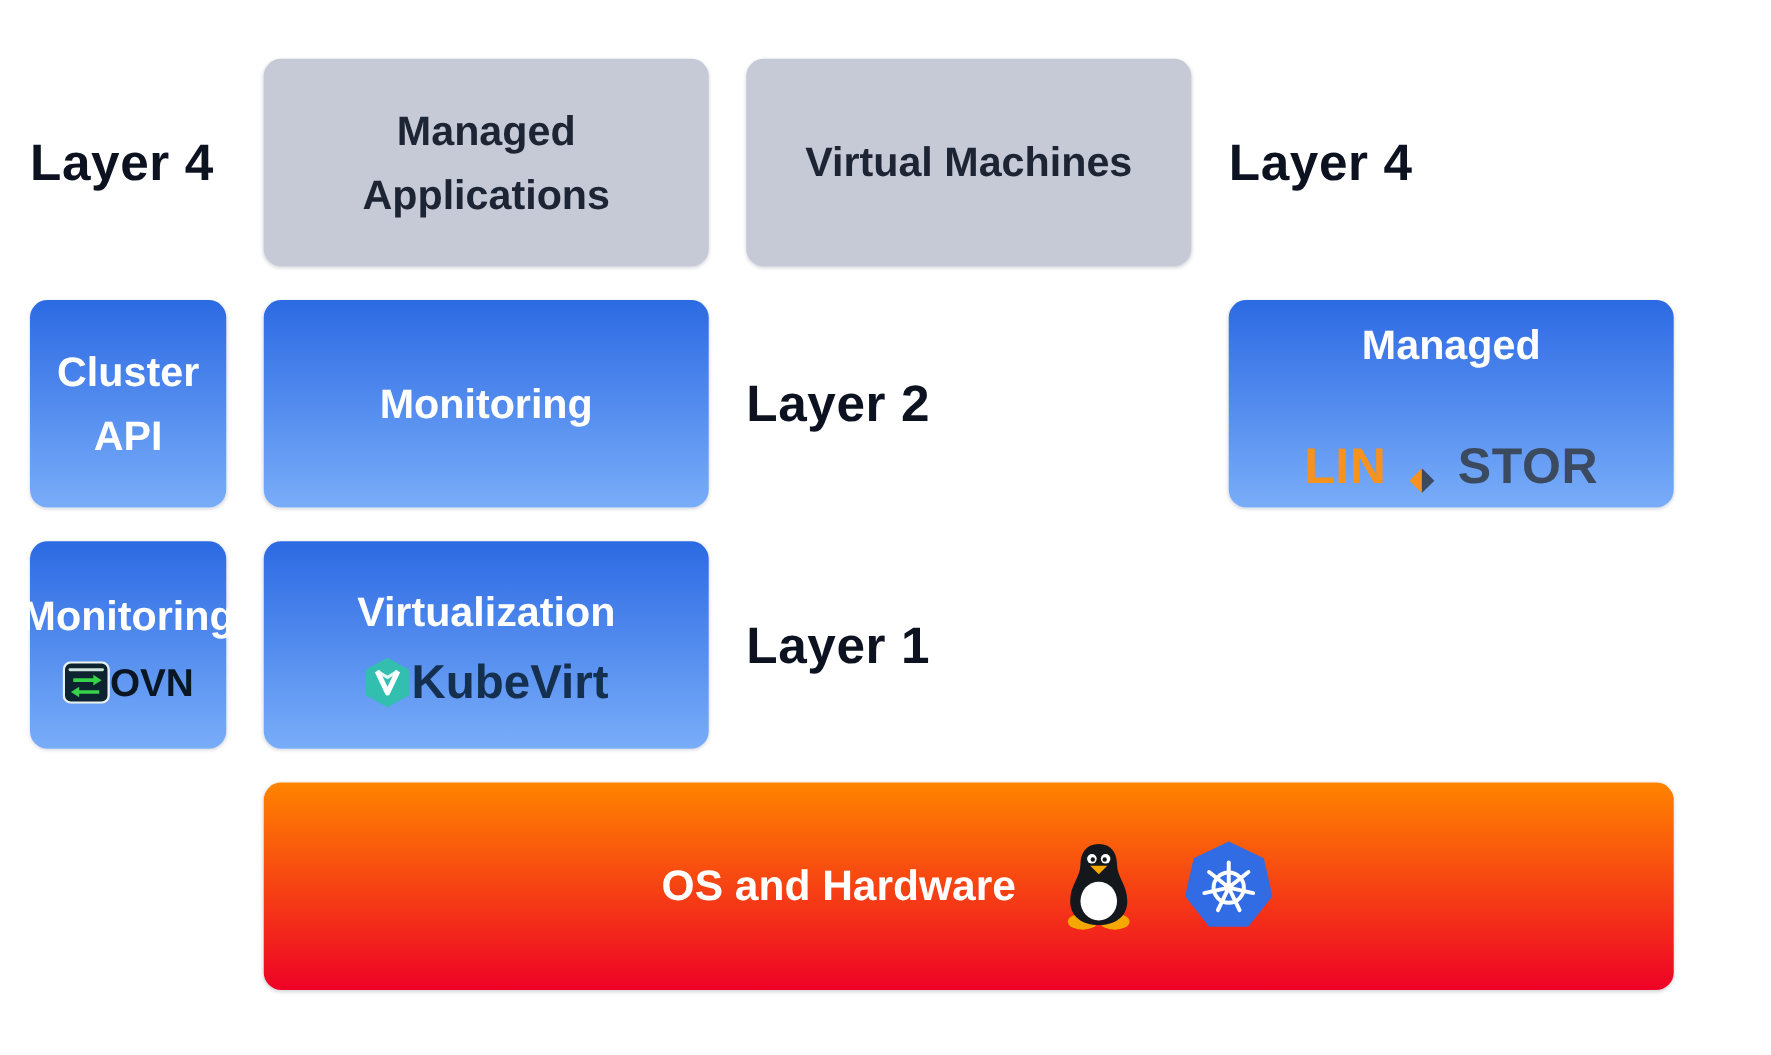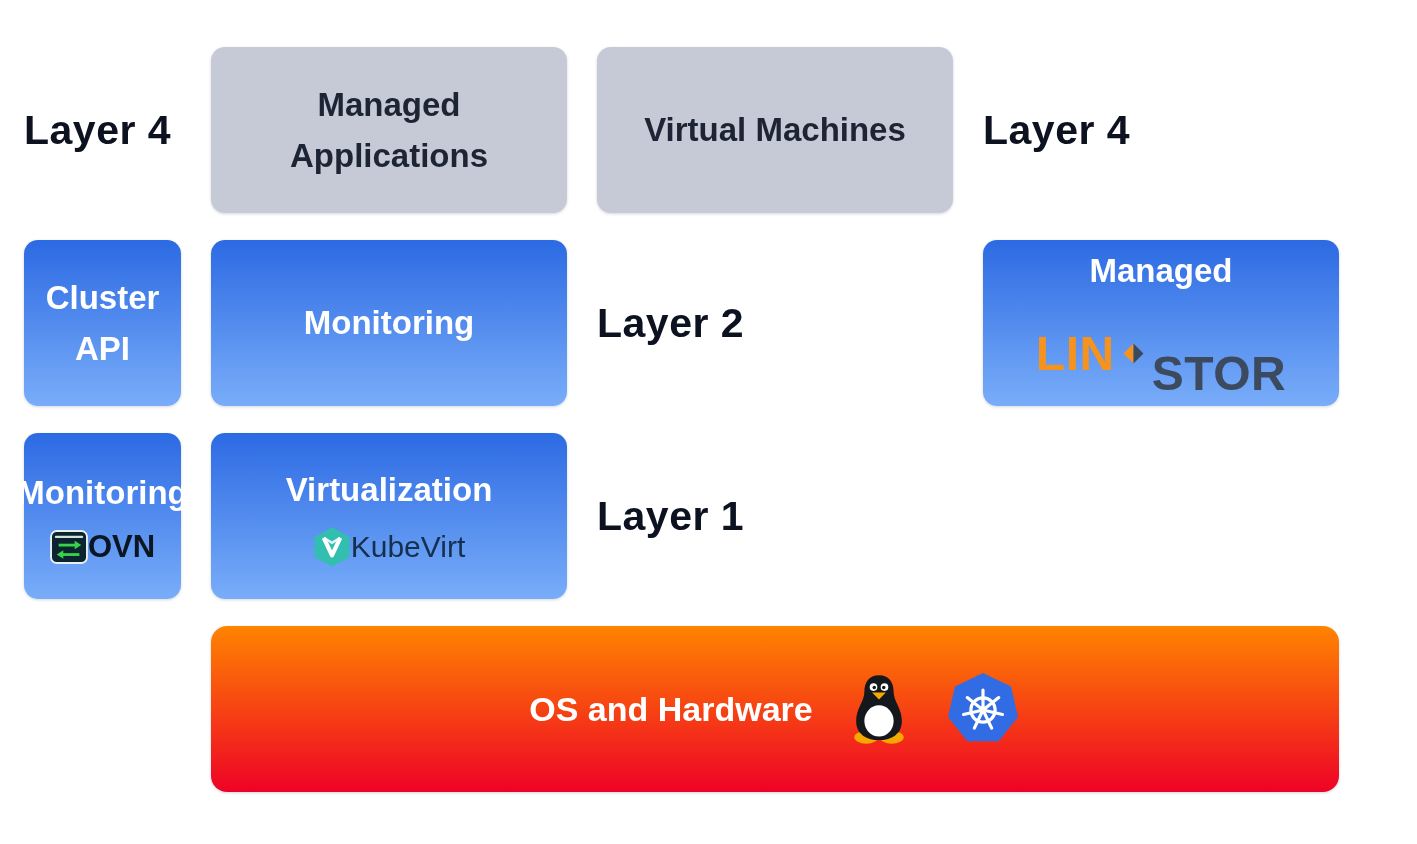--- a/index.html
+++ b/index.html
@@ -45,53 +45,52 @@
   .box.blue {
     background: linear-gradient(180deg, #2c6ae3 0%, #79adf9 100%);
     color: #ffffff;
   }
   .box.orange {
     grid-column: 2 / 5;
     flex-direction: row;
     gap: 34px;
     background: linear-gradient(180deg, #ff8400 0%, #ee0226 100%);
     color: #ffffff;
-    border-radius: 16px;
   }
   .box-title {
     font-size: 33px;
     font-weight: 700;
     line-height: 1.55;
     padding: 0 38px;
   }
   .logo-row {
     display: flex;
-    align-items: center;
+    align-items: flex-start;
     justify-content: center;
     gap: 0;
     margin-top: 10px;
   }
   .linstor-wordmark {
     display: flex;
-    align-items: center;
-    font-size: 48px;
+    align-items: flex-end;
+    font-size: 40px;
     font-weight: 800;
     letter-spacing: 0.5px;
-    gap: 7px;
+    gap: 17px;
   }
   .linstor-lin { color: #f6921e; }
   .linstor-stor { color: #3b4a5f; margin-top: 40px; }
   .ovn-text {
     font-size: 31px;
     font-weight: 700;
     color: #0a1622;
   }
   .kubevirt-text {
-    font-size: 30px;
-    font-weight: 400;
+    font-size: 38px;
+    font-weight: 700;
     color: #15304f;
   }
   .layer1-title {
     font-size: 34px;
     font-weight: 700;
   }
   svg { display: block; }
 </style>
 </head>
 <body>

